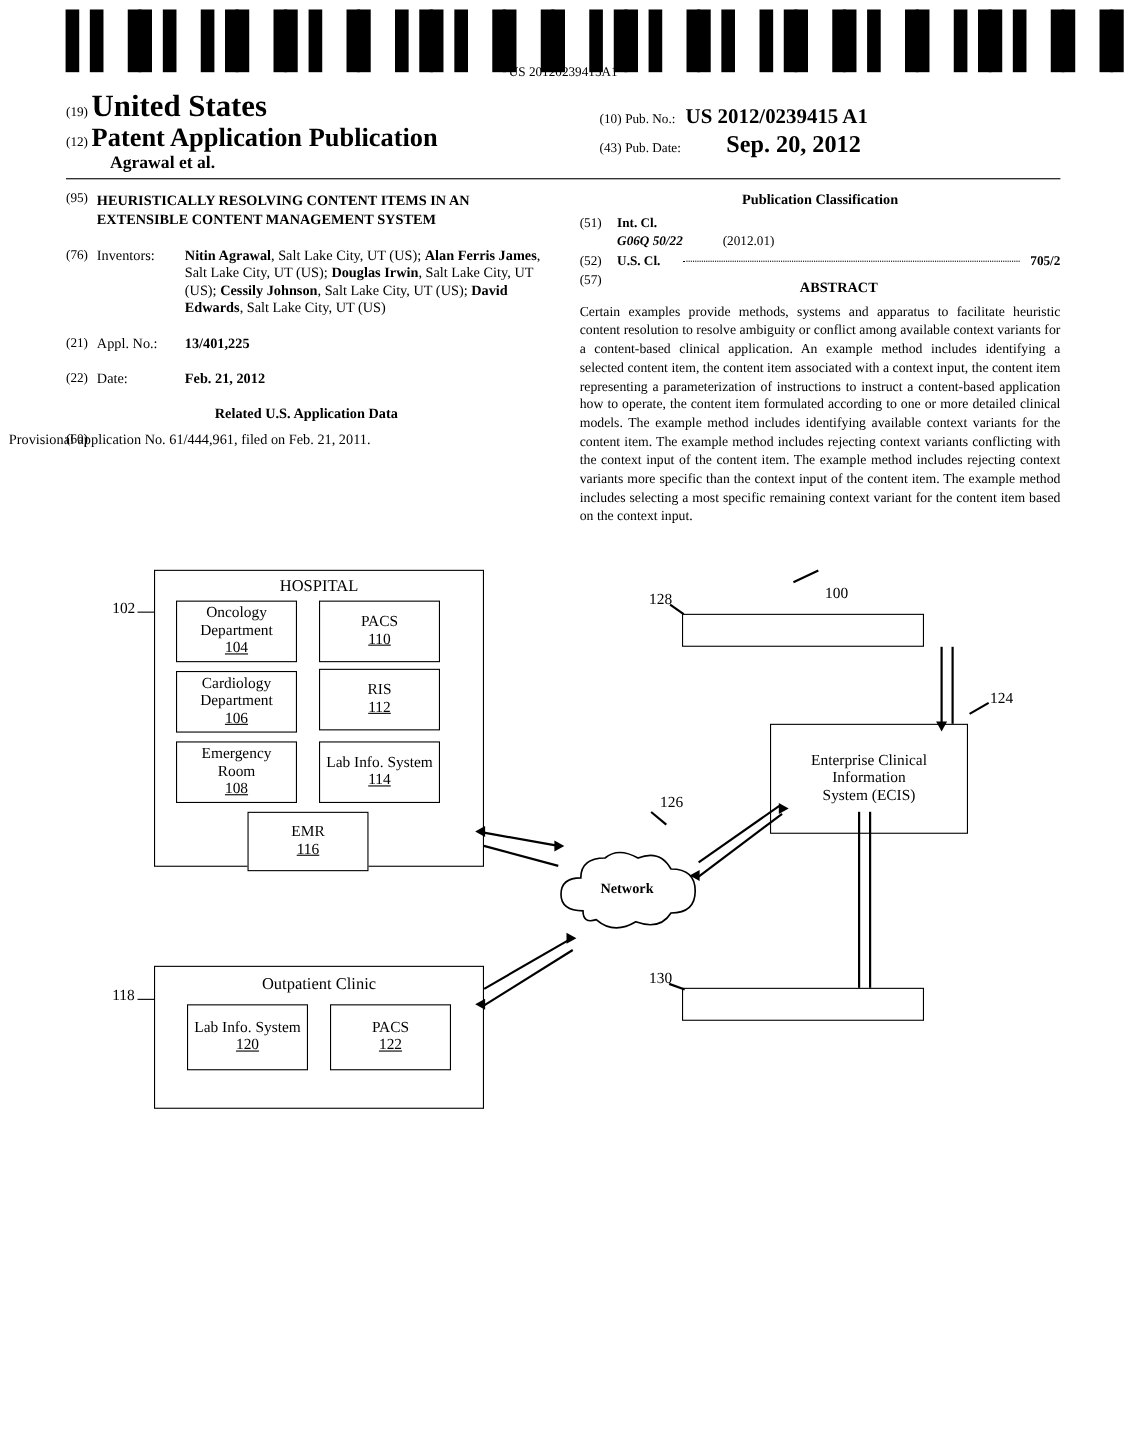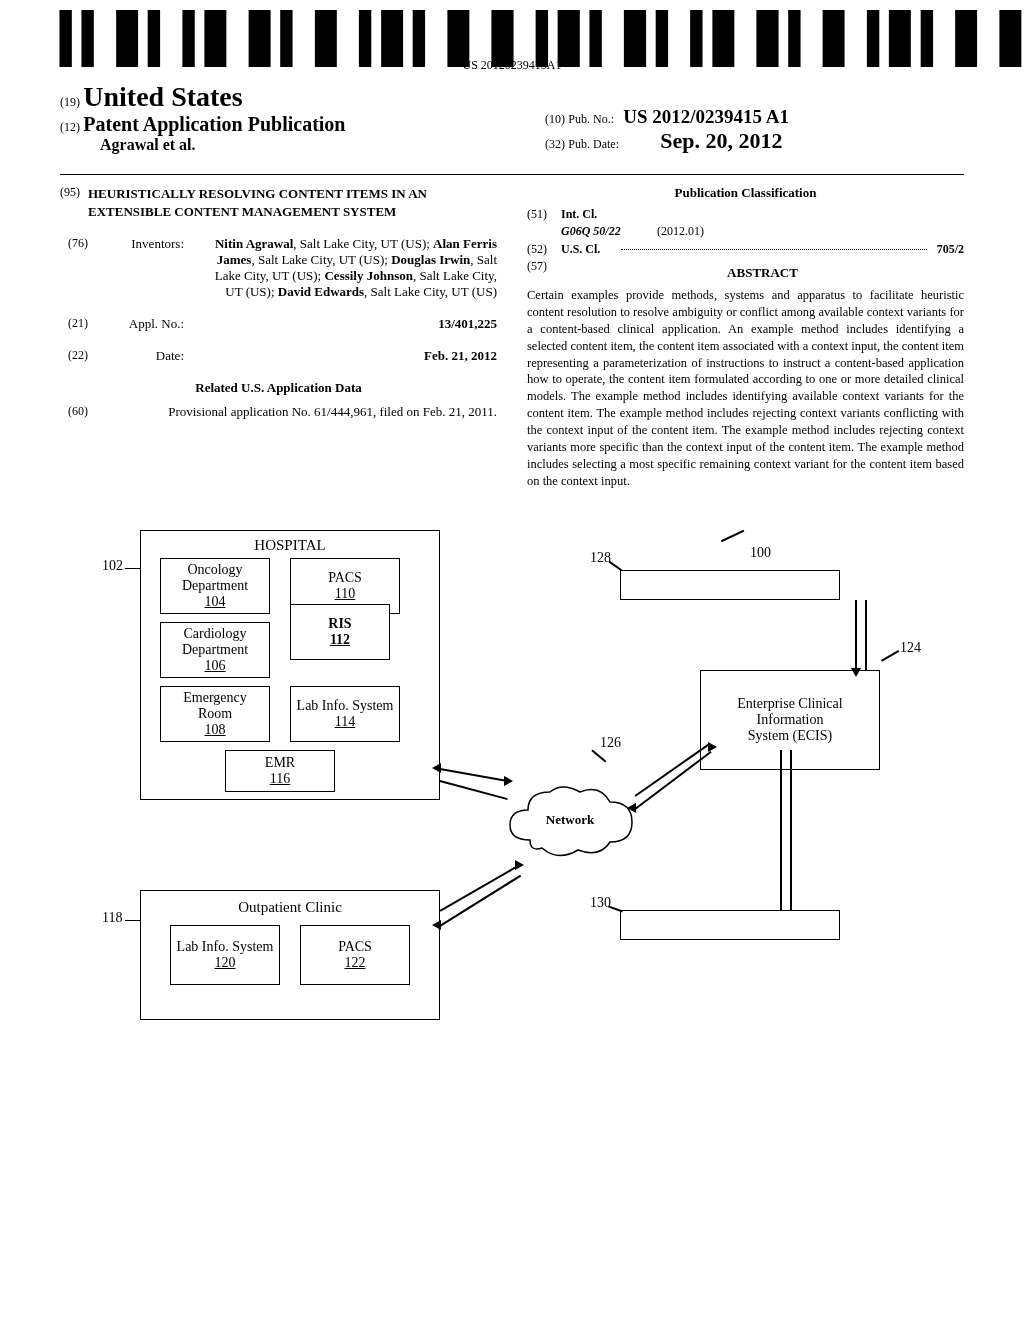--- a/index.html
+++ b/index.html
@@ -24,54 +24,54 @@
       line-height: 0.9;
       transform: scaleY(1.2);
     }
     .barcode-sub {
       font-size: 12px;
       margin-top: 2px;
     }
     .header-row {
       display: flex;
       justify-content: space-between;
-      align-items: flex-end;
+      align-items: center;
       border-bottom: 1.5px solid #000;
-      padding-bottom: 20px;
+      padding-bottom: 4px;
       margin-bottom: 8px;
     }
     .header-left { flex: 1.1; }
     .header-right { flex: 0.95; }
     .prefix-num { font-size: 12px; }
     .united-states {
       font-size: 28px;
       font-weight: bold;
     }
     .pub-line {
-      font-size: 20px;
+      font-size: 24px;
       font-weight: bold;
     }
     .author-line {
       font-size: 16px;
       font-weight: bold;
       padding-left: 40px;
     }
     .pub-no-label, .pub-date-label { font-size: 12px; }
     .pub-no-value { font-size: 19px; font-weight: bold; margin-left: 6px; }
     .pub-date-value { font-size: 22px; font-weight: bold; margin-left: 38px; }
     .info-row {
       display: flex;
       gap: 30px;
       margin-top: 10px;
     }
     .left-col, .right-col { flex: 1; }
     .title-block { display: flex; gap: 8px; margin-bottom: 16px; }
     .title-num { font-size: 12px; }
     .title-text { font-weight: bold; font-size: 13px; line-height: 1.35; }
-    .field-row { display: flex; gap: 16px; margin-bottom: 16px; text-align: right; }
+    .field-row { display: flex; gap: 0; margin-bottom: 16px; }
     .field-num { font-size: 12px; width: 28px; }
     .field-label { width: 80px; }
     .field-value { flex: 1; }
     .bold { font-weight: bold; }
     .related-heading { font-weight: bold; text-align: center; margin: 10px 0 8px; }
     .classification-heading { font-weight: bold; text-align: center; margin-bottom: 6px; }
     .class-row { display: flex; gap: 6px; font-size: 12px; margin-bottom: 2px; }
     .class-num { width: 28px; }
     .class-label { width: 50px; font-weight: bold; }
     .italic { font-style: italic; font-weight: bold; }
@@ -148,21 +148,21 @@
     </div>
     <div class="author-line">Agrawal et al.</div>
   </div>
   <div class="header-right">
     <div>
       <span class="pub-no-label">(10)</span>
       <span class="pub-no-label">Pub. No.:</span>
       <span class="pub-no-value">US 2012/0239415 A1</span>
     </div>
     <div>
-      <span class="pub-date-label">(32)</span>
+      <span class="pub-date-label">(43)</span>
       <span class="pub-date-label">Pub. Date:</span>
       <span class="pub-date-value">Sep. 20, 2012</span>
     </div>
   </div>
 </div>
 
 <div class="info-row">
   <div class="left-col">
     <div class="title-block">
       <span class="title-num">(95)</span>
@@ -230,33 +230,33 @@
     <span class="underline-num">104</span>
   </div>
   <div class="dbox" style="left:230px; top:38px; width:110px; height:56px;">
     <span>PACS</span>
     <span class="underline-num">110</span>
   </div>
   <div class="dbox" style="left:100px; top:102px; width:110px; height:56px;">
     <span>Cardiology Department</span>
     <span class="underline-num">106</span>
   </div>
-  <div class="dbox" style="left:230px; top:84px; width:100px; height:56px;font-weight:bold;">
+  <div class="dbox" style="left:230px; top:100px; width:110px; height:56px;">
     <span>RIS</span>
     <span class="underline-num">112</span>
   </div>
   <div class="dbox" style="left:100px; top:166px; width:110px; height:56px;">
     <span>Emergency Room</span>
     <span class="underline-num">108</span>
   </div>
   <div class="dbox" style="left:230px; top:166px; width:110px; height:56px;">
     <span>Lab Info. System</span>
     <span class="underline-num">114</span>
   </div>
-  <div class="dbox" style="left:165px; top:230px; width:110px; height:42px;">
+  <div class="dbox" style="left:165px; top:230px; width:110px; height:54px;">
     <span>EMR</span>
     <span class="underline-num">116</span>
   </div>
 
   <div class="dlabel" style="left:42px; top:38px;">102</div>
 
   <div class="dbox" style="left:80px; top:370px; width:300px; height:130px; align-items:flex-start; justify-content:flex-start;">
     <div style="width:100%; text-align:center; font-size:15px; margin:4px 0;">Outpatient Clinic</div>
   </div>
   <div class="dbox" style="left:110px; top:405px; width:110px; height:60px;">

